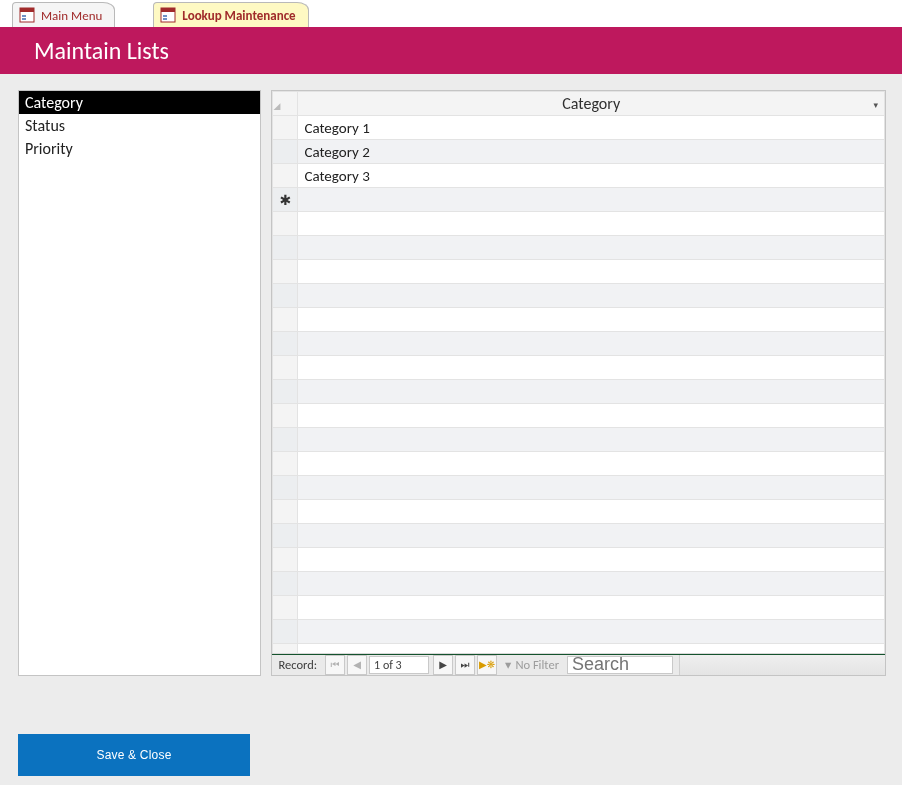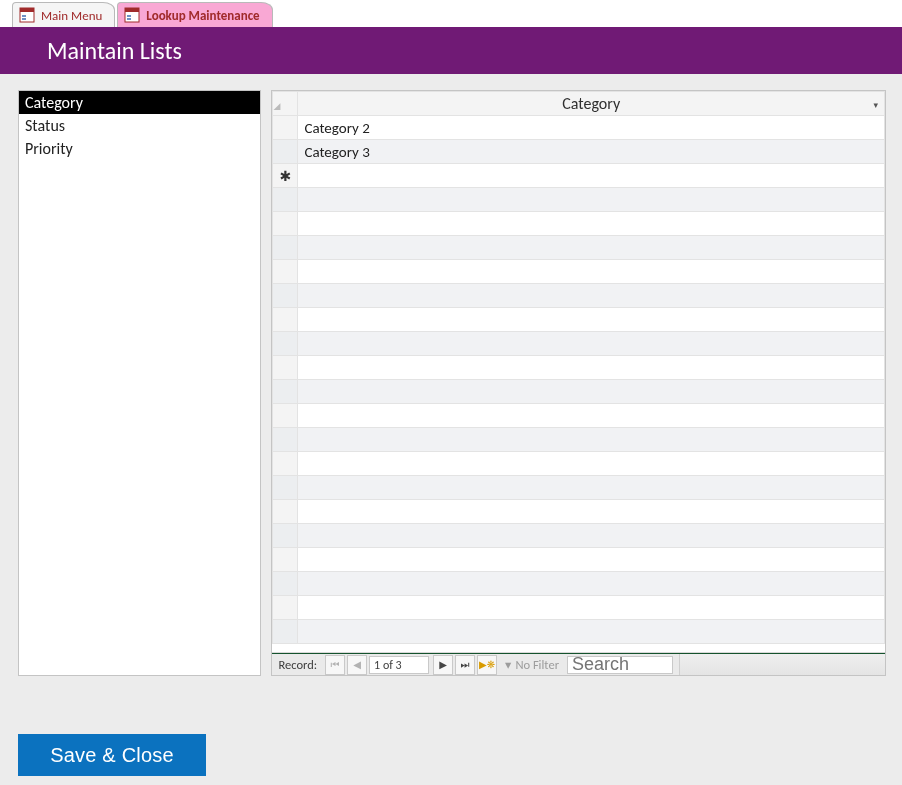--- a/index.html
+++ b/index.html
@@ -1,27 +1,27 @@
 <!DOCTYPE html>
 <html><head>
   <meta charset="utf-8">
   <style>
     * { margin:0; padding:0; box-sizing:border-box; }
     body { font-family:"Segoe UI","Calibri",Arial,sans-serif; background:#ececec; width:902px; height:785px; overflow:hidden; color:#333; }
 
     
     .tab-bar { height:27px; background:#fff; display:flex; align-items:flex-end; padding-left:12px; gap:2px; }
     .doc-tab { display:flex; align-items:center; height:25px; padding:0 12px 0 6px; border:1px solid #b9b9b9; border-bottom:none; border-top-left-radius:4px; border-top-right-radius:12px 8px; font-size:13px; background:#f5f5f5; cursor:pointer; gap:6px;}
-    .doc-tab.active { background:#f9a8d4; }
+    .doc-tab.active { background:#fef9c3;margin-left:36px; }
     .doc-tab .tab-label { color:#a02b2b; white-space:nowrap; }
     .doc-tab.active .tab-label { font-weight:600; }
     .tab-icon { width:16px; height:16px; }
 
     
-    .header-band { background:#701a75; height:47px; display:flex; align-items:center; padding-left:47px; }
+    .header-band { background:#be185d; height:47px; display:flex; align-items:center; padding-left:34px; }
     .header-band .title { color:#fff; font-size:24px; font-weight:300; }
 
     
     .content-area { padding:16px 16px 14px 18px; display:flex; gap:10px; }
 
     
     .side-list { width:244px; height:586px; background:#fff; border:1px solid #c4c4c4; overflow:hidden; }
     .side-item { padding:2px 6px; font-size:16px; color:#222; cursor:pointer; }
     .side-item.selected { background:#000; color:#fff; }
 
@@ -45,21 +45,21 @@
     .rec-nav { height:22px; background:#eaeaea; border-top:1px solid #14532d; display:flex; align-items:center; font-size:12.5px; color:#404040;}
     .rec-nav .label { padding:0 6px;}
     .rec-nav .nav-btn { width:20px; height:20px; display:flex; align-items:center; justify-content:center; background:#f7f7f7; border:1px solid #c9c9c9; margin-left:2px; cursor:pointer; font-size:10px; color:#444;}
     .rec-nav .nav-btn.disabled { color:#b2b2b2; cursor:default;}
     .rec-nav .pos-box { width:60px; height:18px; border:1px solid #c9c9c9; background:#fff; margin:0 2px; padding:0 4px; font-size:12px; display:flex; align-items:center;}
     .rec-nav .nofilter { display:flex; align-items:center; gap:4px; margin:0 8px; color:#9c9c9c;}
     .rec-nav .search-box { height:18px; border:1px solid #c9c9c9; background:#ffffff; padding:0 4px; font-size:18px; color:#808080; width:106px;}
     .rec-nav .remainder { flex:1; height:100%; border-left:1px solid #cfcfcf; margin-left:6px; background:linear-gradient(#efefef,#e4e4e4);}
 
     
-    .save-btn { position:absolute; left:18px; top:734px; width:188px; height:42px; background:#0b72bf; color:#fff; border:none; font-size:20px; display:flex; align-items:center; justify-content:center; cursor:pointer; letter-spacing:.2px;}
+    .save-btn { position:absolute; left:18px; top:734px; width:232px; height:42px; background:#0b72bf; color:#fff; border:none; font-size:12px; display:flex; align-items:center; justify-content:center; cursor:pointer; letter-spacing:.2px;}
   </style>
 </head>
 <body>
 
 <div class="tab-bar">
   <div class="doc-tab">
     <svg class="tab-icon" viewBox="0 0 16 16">
         <rect x="1" y="1" width="14" height="14" fill="#fff" stroke="#a02b2b"></rect>
         <rect x="1" y="1" width="14" height="4" fill="#a02b2b"></rect>
         <rect x="3" y="8" width="4" height="2" fill="#6f92c6"></rect>
@@ -101,20 +101,24 @@
           <tr>
             <th class="rowhead"><span style="font-size:9px;color:#bbb">◢</span></th>
             <th class="colhead">
               <span>Category</span>
               <span class="col-dd">▾</span>
             </th>
           </tr>
         </thead>
         <tbody id="grid-body">
 
+        <tr>
+              <td class="rowhead"></td>
+              <td class="cell">Category 1</td>
+            </tr>
             <tr>
               <td class="rowhead"></td>
               <td class="cell">Category 2</td>
             </tr>
             <tr>
               <td class="rowhead"></td>
               <td class="cell">Category 3</td>
             </tr>
             <tr>
               <td class="rowhead"><span class="newrow-glyph">✱</span></td>

